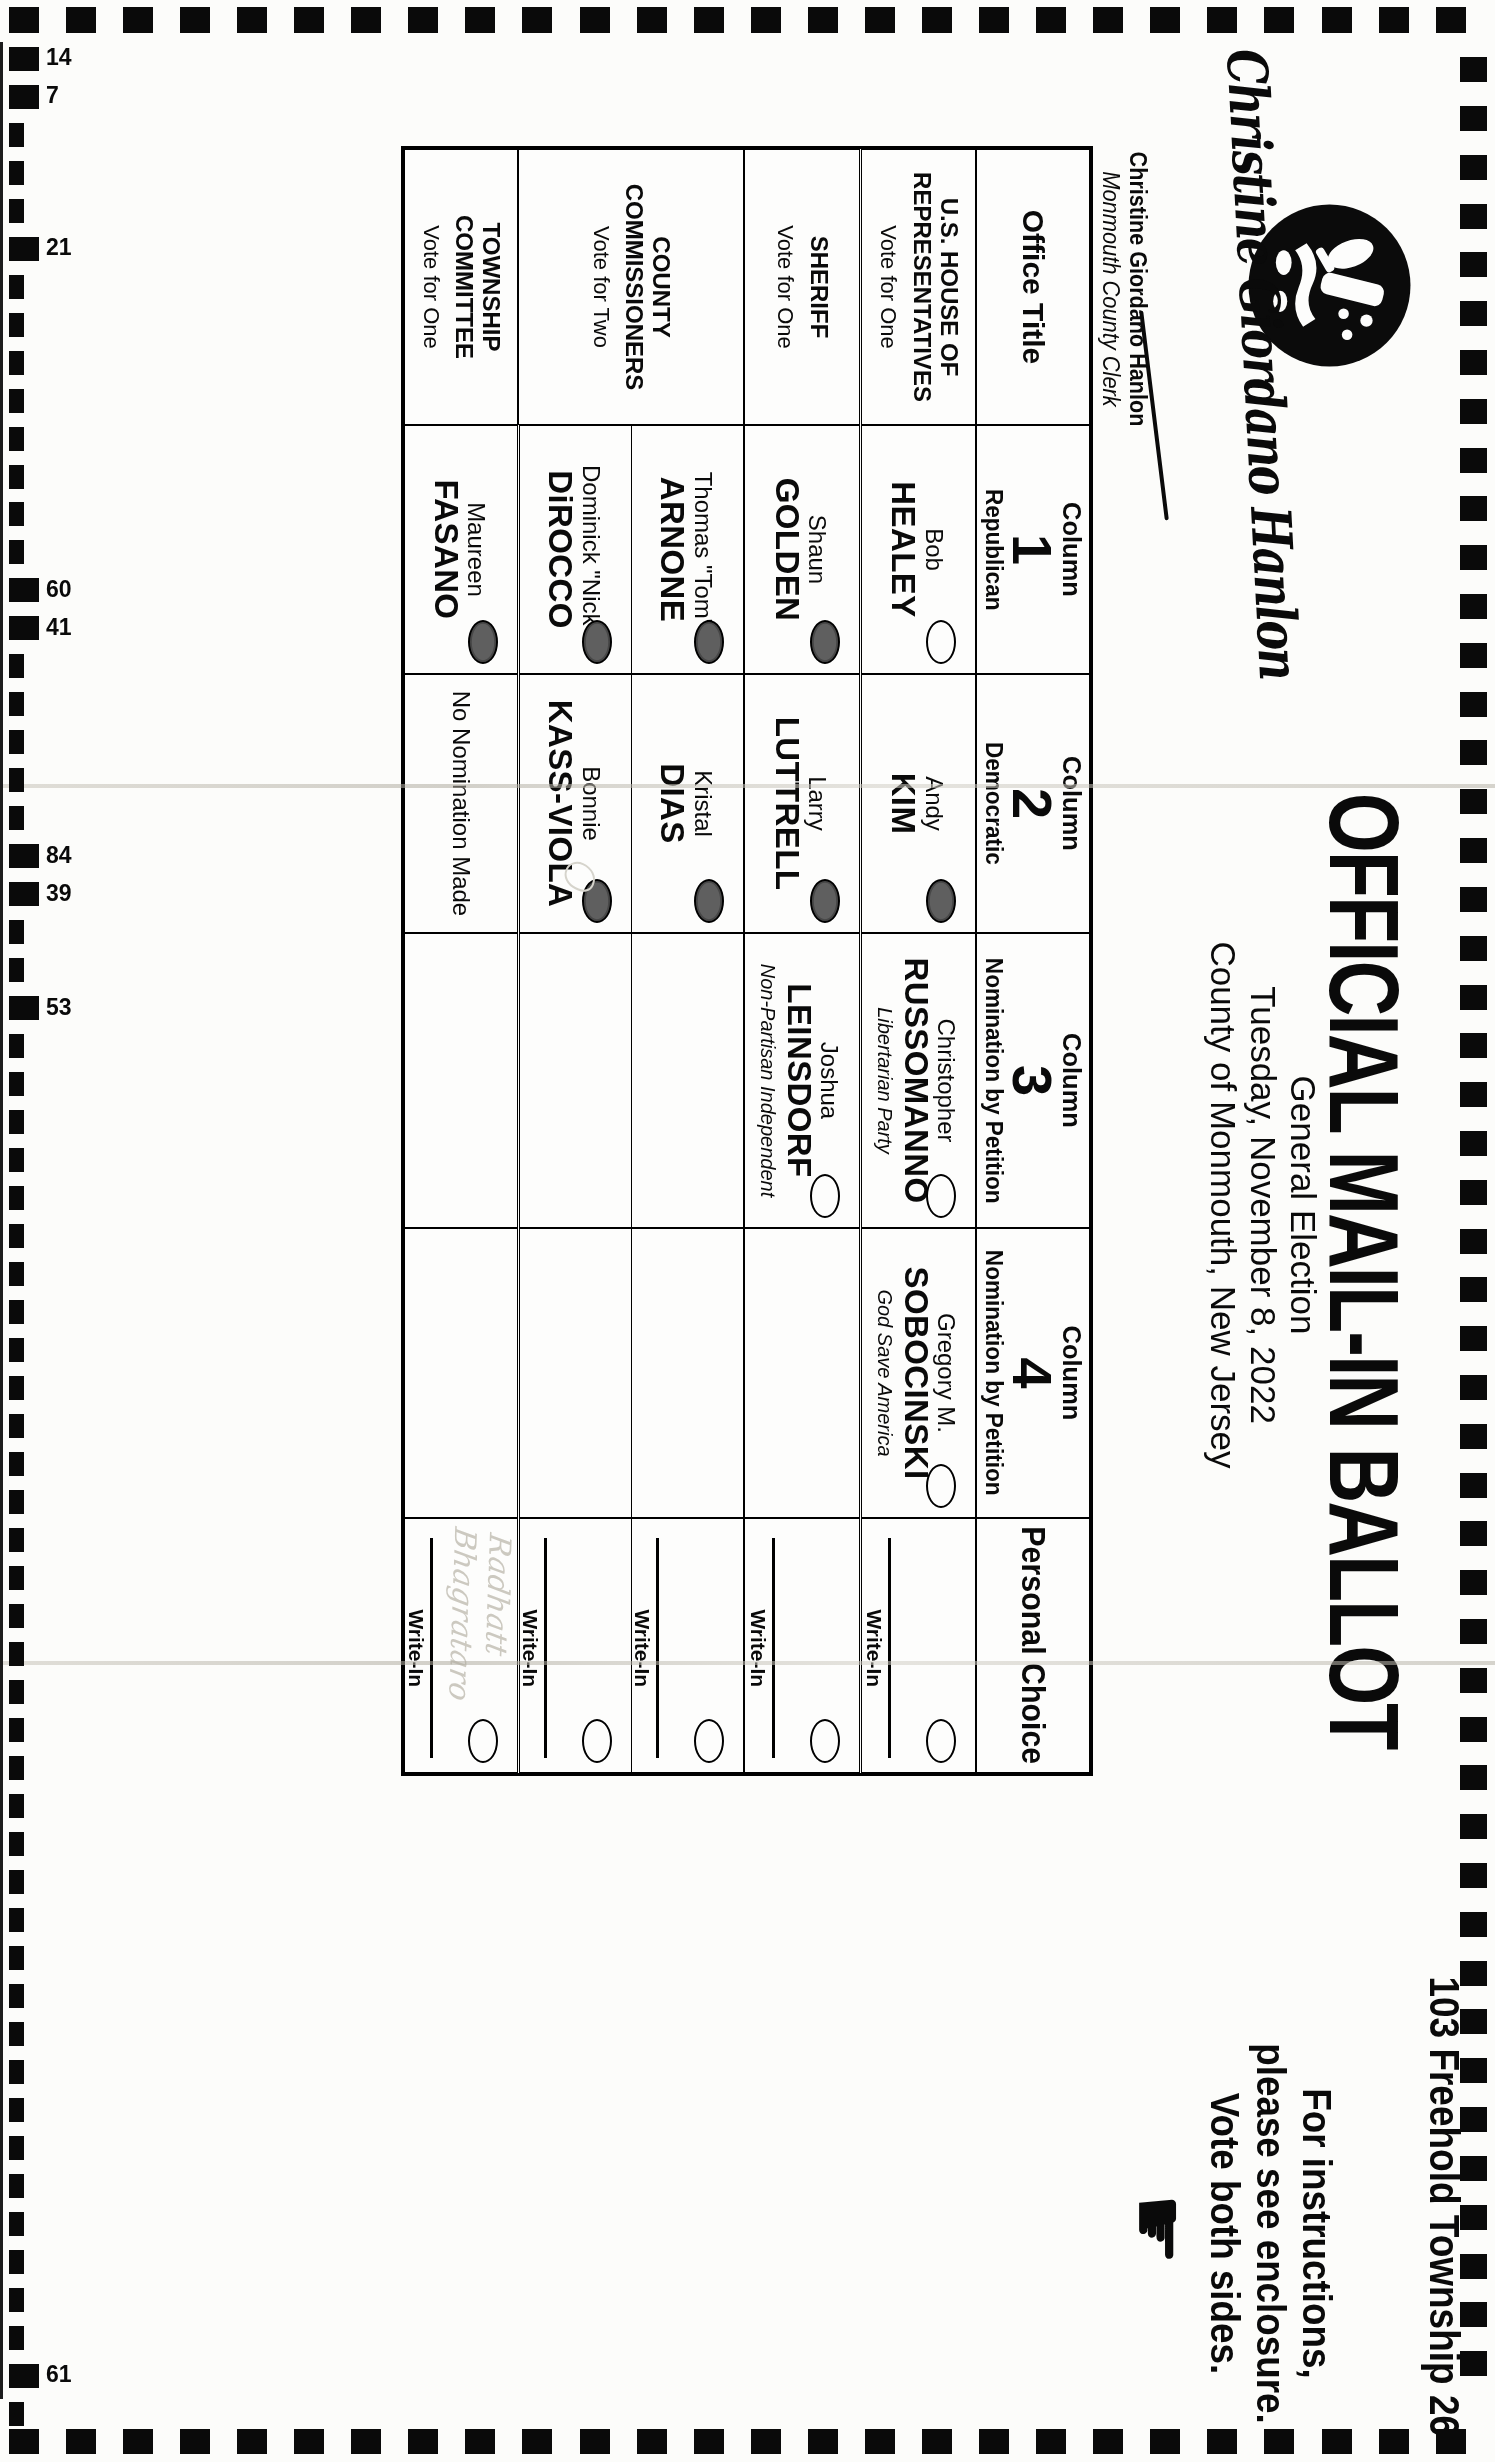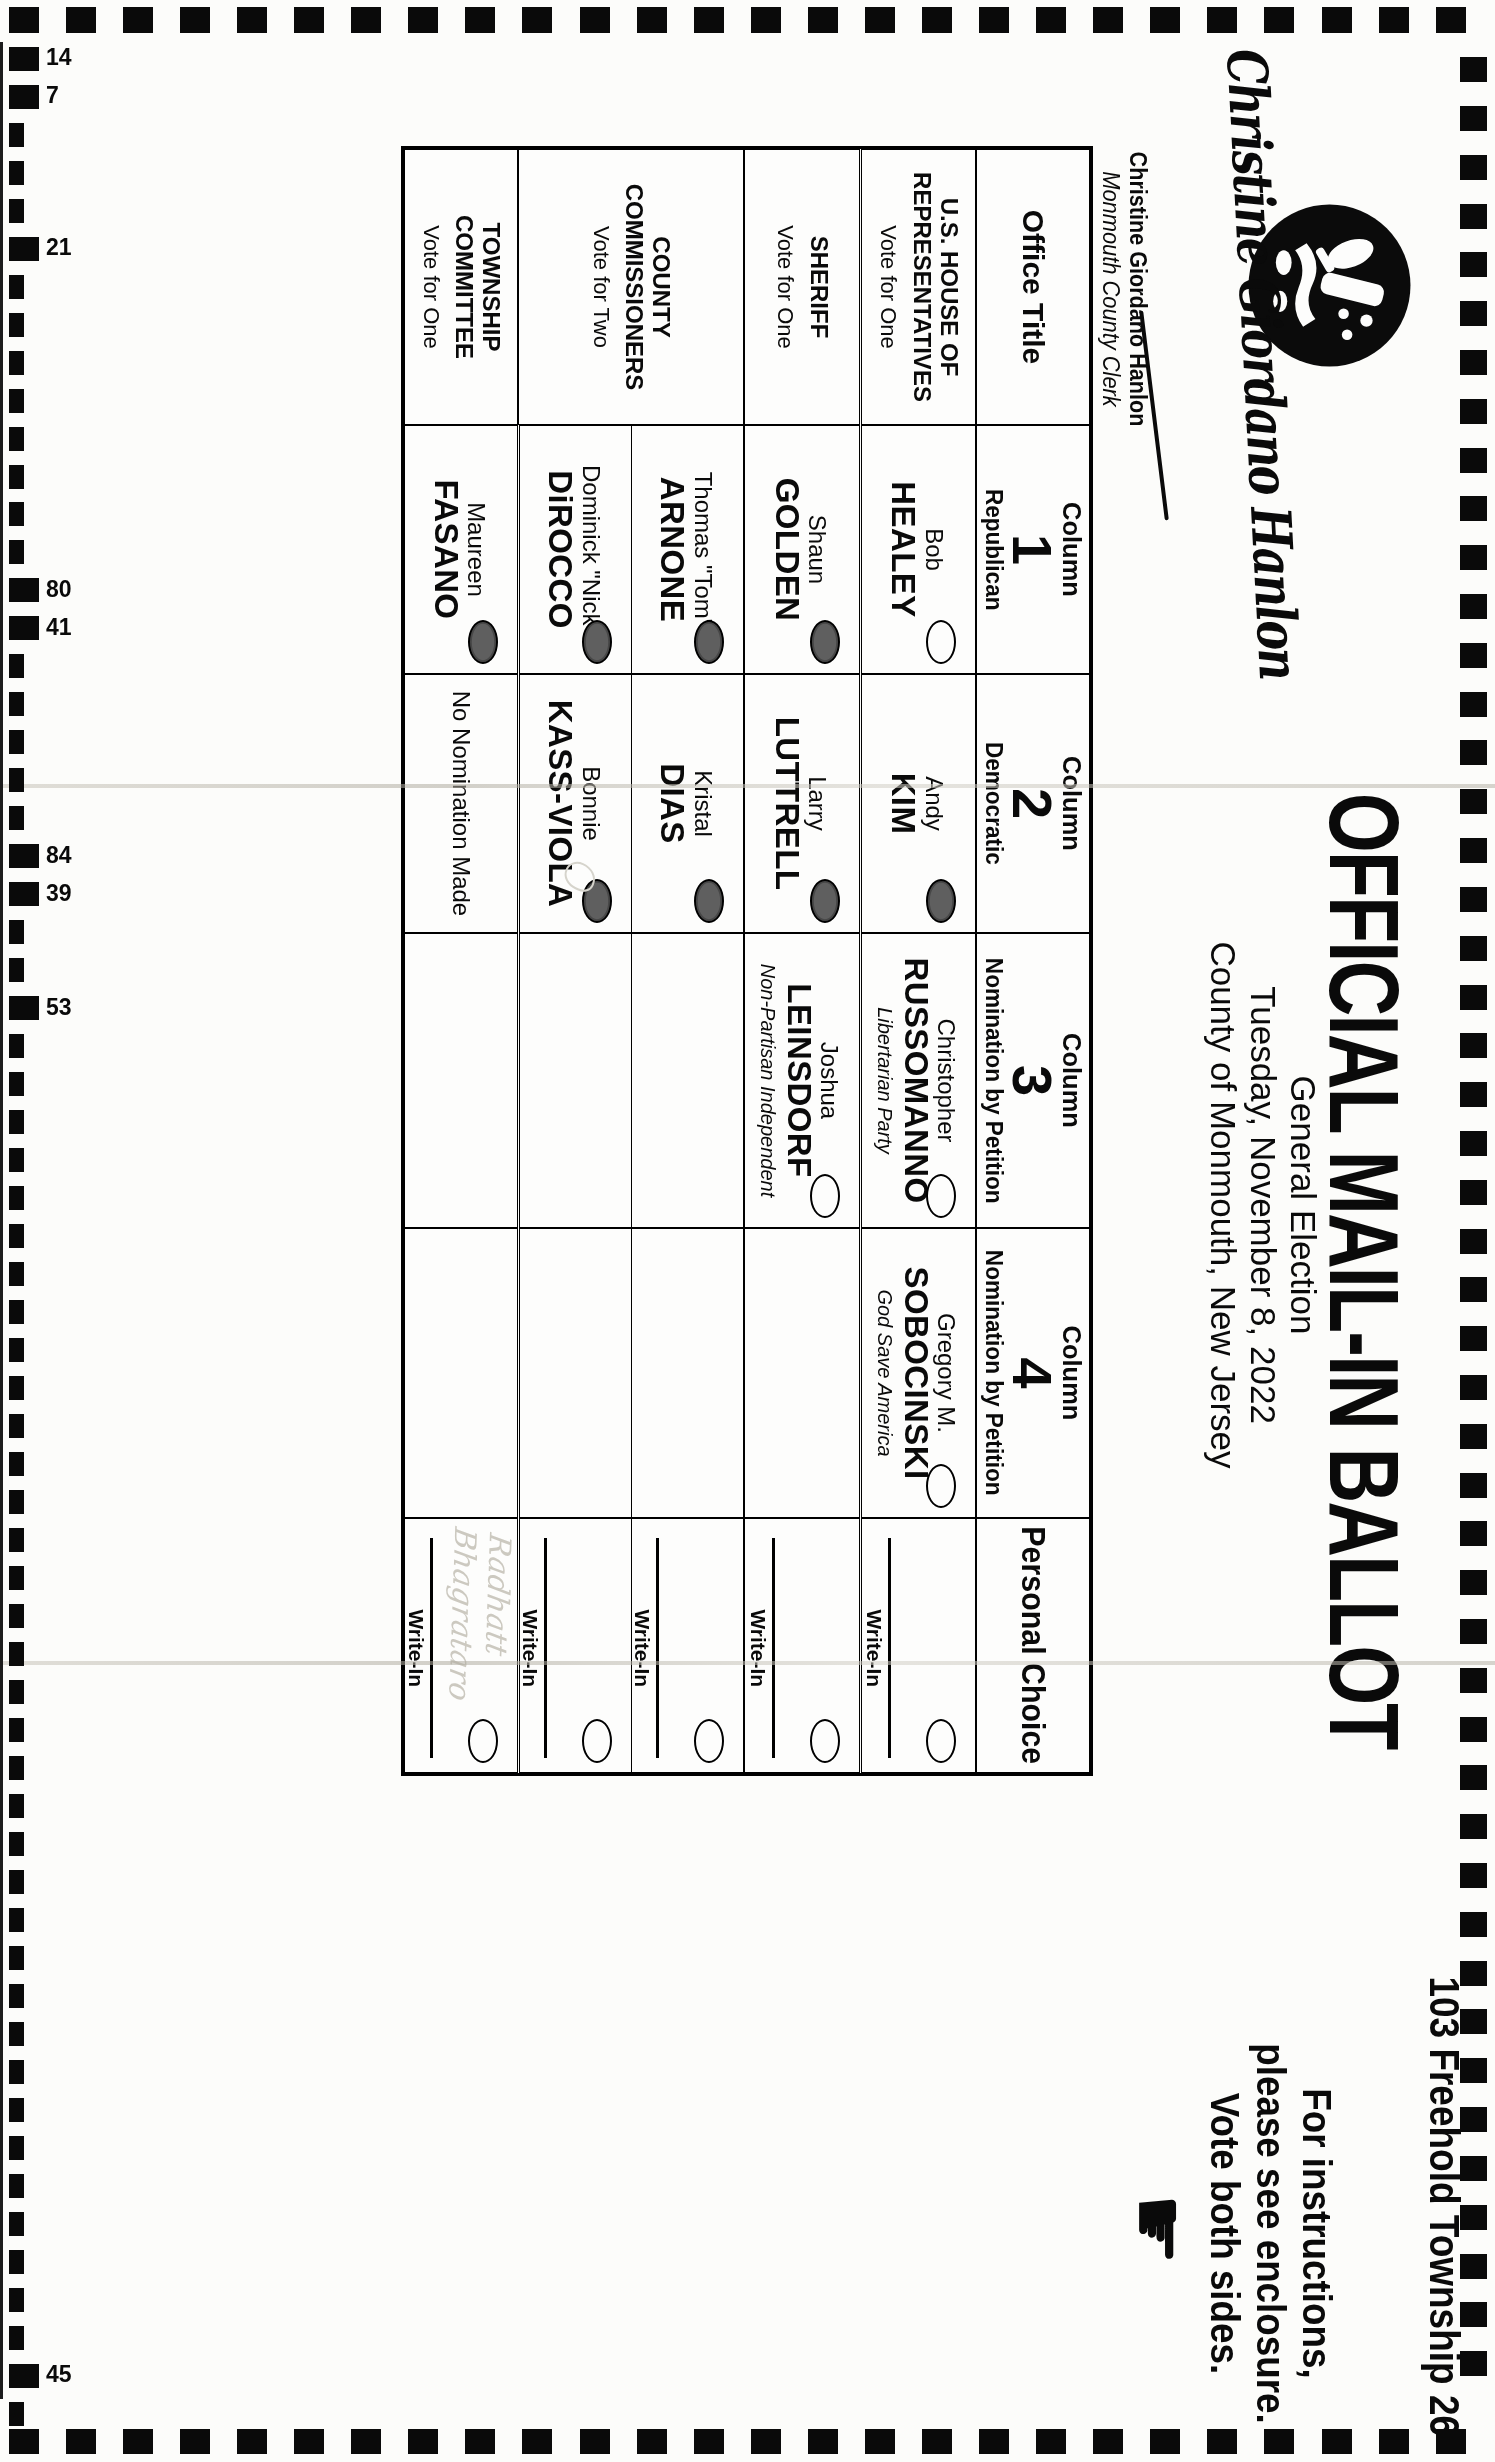--- a/index.html
+++ b/index.html
@@ -394,21 +394,21 @@
       <div class="lnum" style="top: 234px;">21</div>
       <div class="lm" style="top: 275px;"></div>
       <div class="lm" style="top: 313px;"></div>
       <div class="lm" style="top: 351px;"></div>
       <div class="lm" style="top: 389px;"></div>
       <div class="lm" style="top: 427px;"></div>
       <div class="lm" style="top: 465px;"></div>
       <div class="lm" style="top: 502px;"></div>
       <div class="lm" style="top: 540px;"></div>
       <div class="lm wide" style="top: 578px;"></div>
-      <div class="lnum" style="top: 576px;">80</div>
+      <div class="lnum" style="top: 576px;">60</div>
       <div class="lm wide" style="top: 616px;"></div>
       <div class="lnum" style="top: 614px;">41</div>
       <div class="lm" style="top: 654px;"></div>
       <div class="lm" style="top: 692px;"></div>
       <div class="lm" style="top: 730px;"></div>
       <div class="lm" style="top: 768px;"></div>
       <div class="lm" style="top: 806px;"></div>
       <div class="lm wide" style="top: 844px;"></div>
       <div class="lnum" style="top: 842px;">84</div>
       <div class="lm wide" style="top: 882px;"></div>
@@ -446,18 +446,18 @@
       <div class="lm" style="top: 2022px;"></div>
       <div class="lm" style="top: 2060px;"></div>
       <div class="lm" style="top: 2098px;"></div>
       <div class="lm" style="top: 2136px;"></div>
       <div class="lm" style="top: 2174px;"></div>
       <div class="lm" style="top: 2212px;"></div>
       <div class="lm" style="top: 2250px;"></div>
       <div class="lm" style="top: 2288px;"></div>
       <div class="lm" style="top: 2326px;"></div>
       <div class="lm wide" style="top: 2364px;"></div>
-      <div class="lnum" style="top: 2361px;">45</div>
+      <div class="lnum" style="top: 2361px;">61</div>
       <div class="lm" style="top: 2402px;"></div>
     </div>
 
 </div>
 
 
 </body></html>

